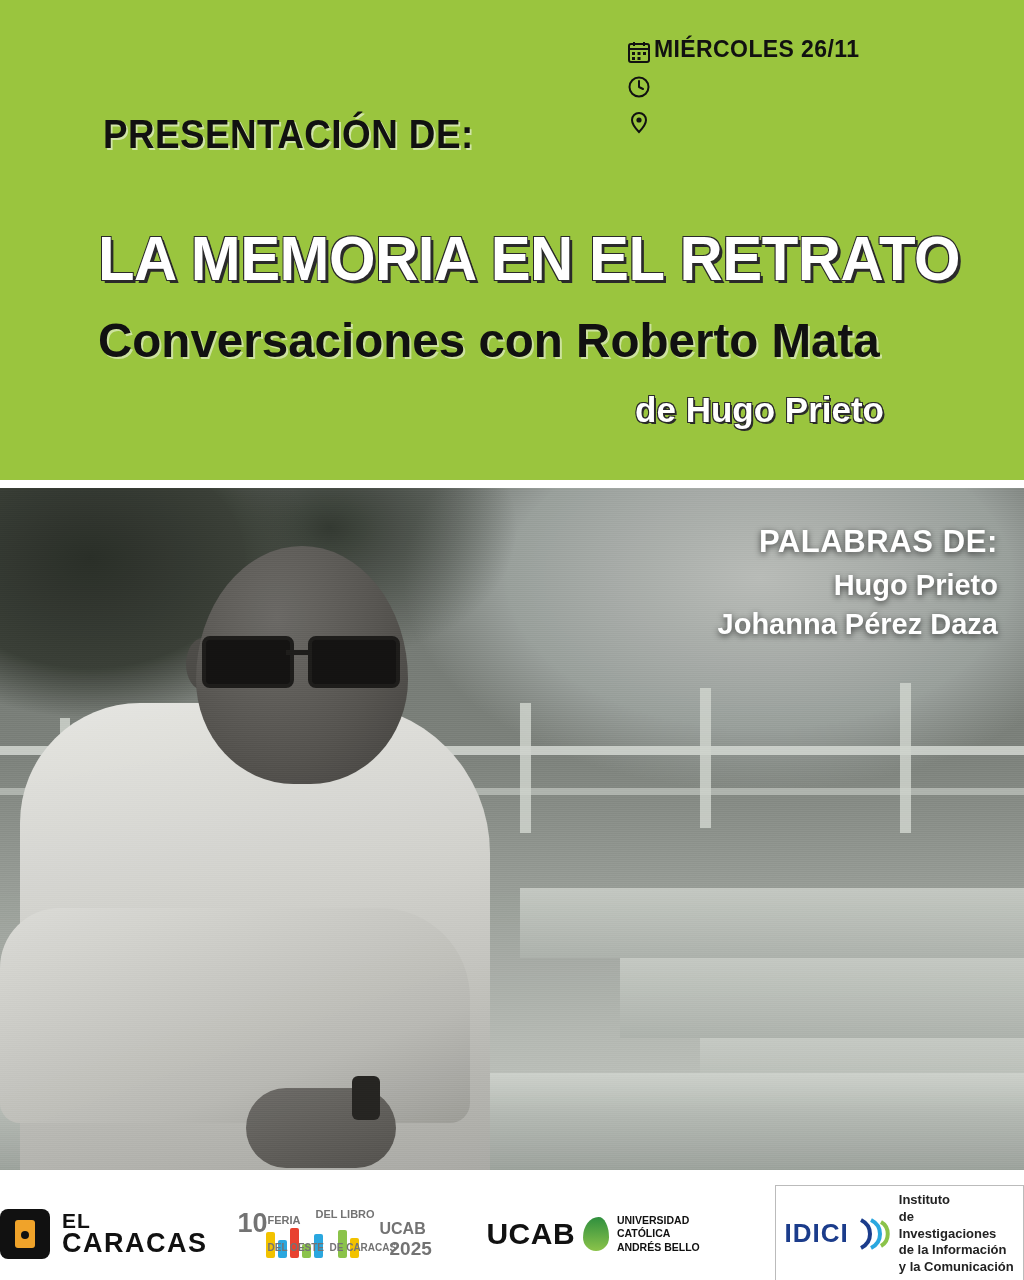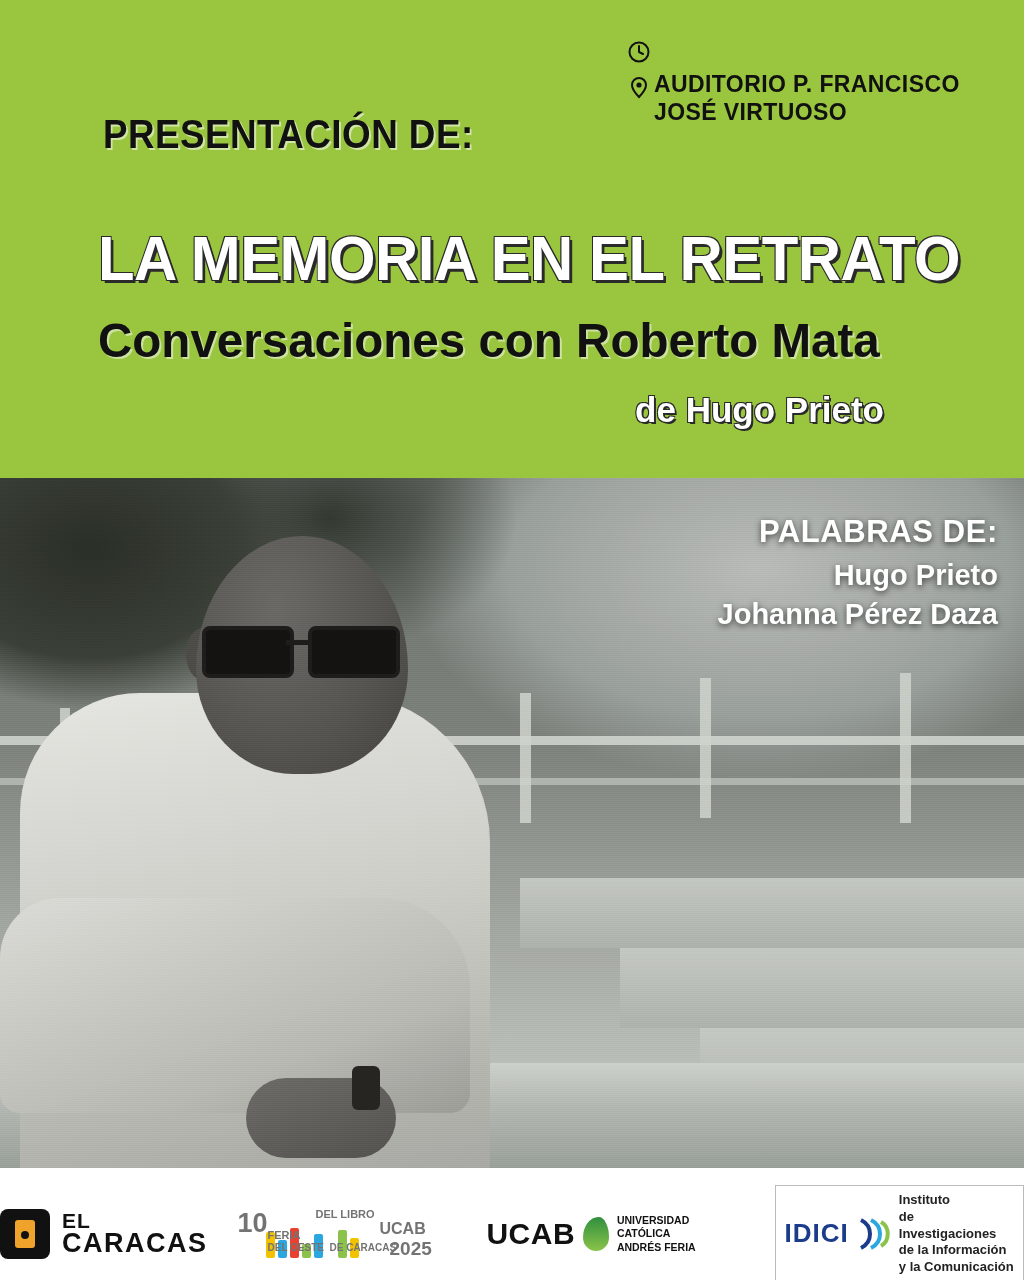--- a/index.html
+++ b/index.html
@@ -113,21 +113,21 @@
       -1px -1px 0 #2a2a2a,
        1px -1px 0 #2a2a2a,
       -1px  1px 0 #2a2a2a;
     white-space: nowrap;
   }
 
   
   .photo {
     position: absolute;
     left: 0;
-    top: 478px;
+    top: 488px;
     width: 1024px;
     height: 690px;
     overflow: hidden;
     background: #8d8d8d;
   }
   .photo-bg {
     position: absolute;
     inset: 0;
     background:
       
@@ -299,21 +299,21 @@
     line-height: 0.95;
     color: #111111;
     font-weight: 700;
   }
   .archivo-el { font-size: 21px; letter-spacing: 1px; }
   .archivo-word { font-size: 27px; letter-spacing: 1.5px; }
 
   
   .logo-flic { position: relative; width: 220px; height: 60px; color:#737373; }
   .flic-10 { position:absolute; left:0; top:4px; font-size:27px; font-weight:800; }
-  .flic-feria { position:absolute; left:30px; top:10px; font-size:11px; font-weight:700;margin-top:15px; }
+  .flic-feria { position:absolute; left:30px; top:10px; font-size:11px; font-weight:700; }
   .flic-dellibro { position:absolute; left:78px; top:4px; font-size:11px; font-weight:700; }
   .flic-deloeste { position:absolute; left:30px; top:38px; font-size:10px; font-weight:700; }
   .flic-decaracas { position:absolute; left:92px; top:38px; font-size:10px; font-weight:700; }
   .flic-ucab { position:absolute; left:142px; top:16px; font-size:16px; font-weight:800; }
   .flic-2025 { position:absolute; left:152px; top:34px; font-size:19px; font-weight:800; }
   .flic-bars { position:absolute; left:0; top:20px; width:140px; height:34px; }
   .bar { position:absolute; bottom:0; width:9px; border-radius:2px; }
 
   
   .logo-ucab { gap: 8px; }
@@ -340,39 +340,53 @@
 <body>
 
 <div id="poster">
 
   <div class="header">
 
     <div class="presentacion">PRESENTACIÓN DE:</div>
 
     <div class="meta">
 
+      <div class="meta-row">
+        <span class="meta-icon">
+          <svg width="24" height="24" viewBox="0 0 24 24" aria-hidden="true">
+            <rect x="2" y="4" width="20" height="18" rx="2" fill="none" stroke="#111" stroke-width="2"></rect>
+            <line x1="2" y1="9" x2="22" y2="9" stroke="#111" stroke-width="2"></line>
+            <line x1="7" y1="2" x2="7" y2="6" stroke="#111" stroke-width="2"></line>
+            <line x1="17" y1="2" x2="17" y2="6" stroke="#111" stroke-width="2"></line>
+            <rect x="5" y="12" width="3" height="3" fill="#111"></rect>
+            <rect x="10.5" y="12" width="3" height="3" fill="#111"></rect>
+            <rect x="16" y="12" width="3" height="3" fill="#111"></rect>
+            <rect x="5" y="17" width="3" height="3" fill="#111"></rect>
+            <rect x="10.5" y="17" width="3" height="3" fill="#111"></rect>
+          </svg>
+        </span>
+        <span class="meta-text">MIÉRCOLES 26/11</span>
+      </div>
 
       <div class="meta-row">
         <span class="meta-icon">
           <svg width="24" height="24" viewBox="0 0 24 24" aria-hidden="true">
             <circle cx="12" cy="12" r="9.5" fill="none" stroke="#111" stroke-width="2"></circle>
             <polyline points="12,6 12,12 16,14" fill="none" stroke="#111" stroke-width="2" stroke-linecap="round" stroke-linejoin="round"></polyline>
           </svg>
         </span>
       </div>
 
       <div class="meta-row">
         <span class="meta-icon">
           <svg width="24" height="24" viewBox="0 0 24 24" aria-hidden="true">
             <path d="M12 22s7-7.2 7-12a7 7 0 1 0-14 0c0 4.8 7 12 7 12z" fill="none" stroke="#111" stroke-width="2"></path>
             <circle cx="12" cy="10" r="2.6" fill="#111"></circle>
           </svg>
         </span>
-        <span class="meta-text">AUDITORIO P. FRANCISCO
-JOSÉ VIRTUOSO</span>
       </div>
 
     </div>
 
     <div class="title-main">LA MEMORIA EN EL RETRATO</div>
     <div class="title-sub">Conversaciones con Roberto Mata</div>
     <div class="title-author">de Hugo Prieto</div>
   </div>
 
   <div class="photo">
@@ -438,21 +452,21 @@
       <span class="flic-decaracas">DE CARACAS</span>
       <span class="flic-ucab">UCAB</span>
       <span class="flic-2025">2025</span>
     </div>
 
     <div class="logo logo-ucab">
       <span class="ucab-word">UCAB</span>
       <span class="ucab-leaf"></span>
       <span class="ucab-sub">
         <div>UNIVERSIDAD CATÓLICA</div>
-        <div>ANDRÉS FERIA</div>
+        <div>ANDRÉS BELLO</div>
       </span>
     </div>
 
     <div class="logo logo-idici">
       <span class="idici-word">IDICI</span>
       <span class="idici-arcs">
         <svg width="34" height="40" viewBox="0 0 34 40" aria-hidden="true">
           <path d="M4 6 C16 12, 16 28, 4 34" fill="none" stroke="#1b3c8b" stroke-width="4"></path>
           <path d="M14 6 C26 12, 26 28, 14 34" fill="none" stroke="#2aa7df" stroke-width="4"></path>
           <path d="M24 8 C33 13, 33 27, 24 32" fill="none" stroke="#8bc34a" stroke-width="4"></path>

